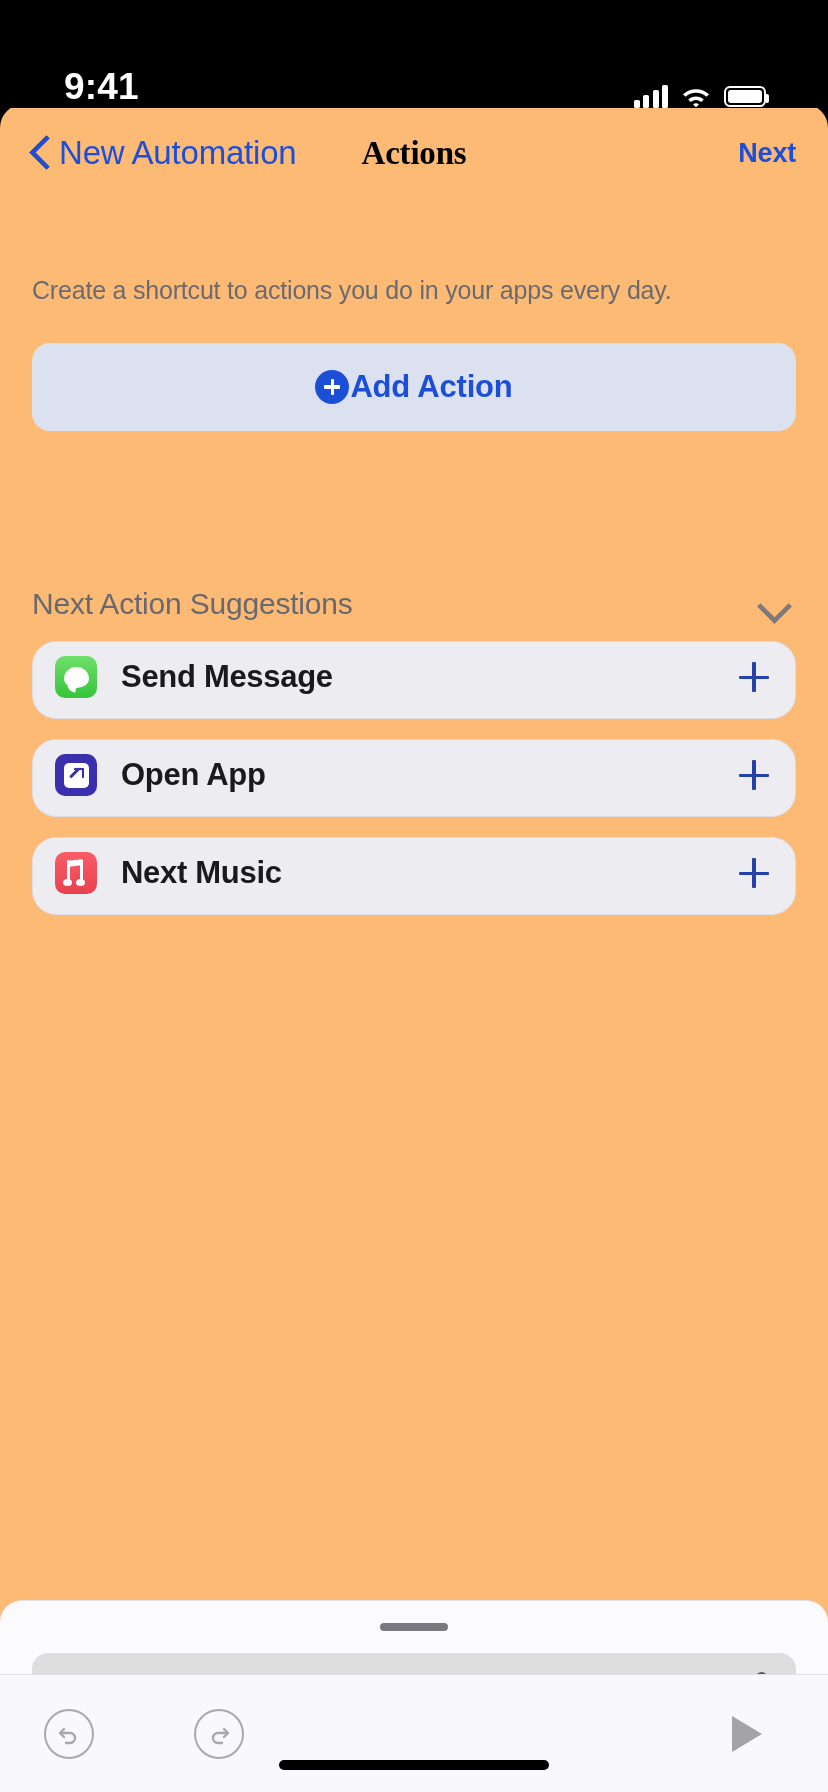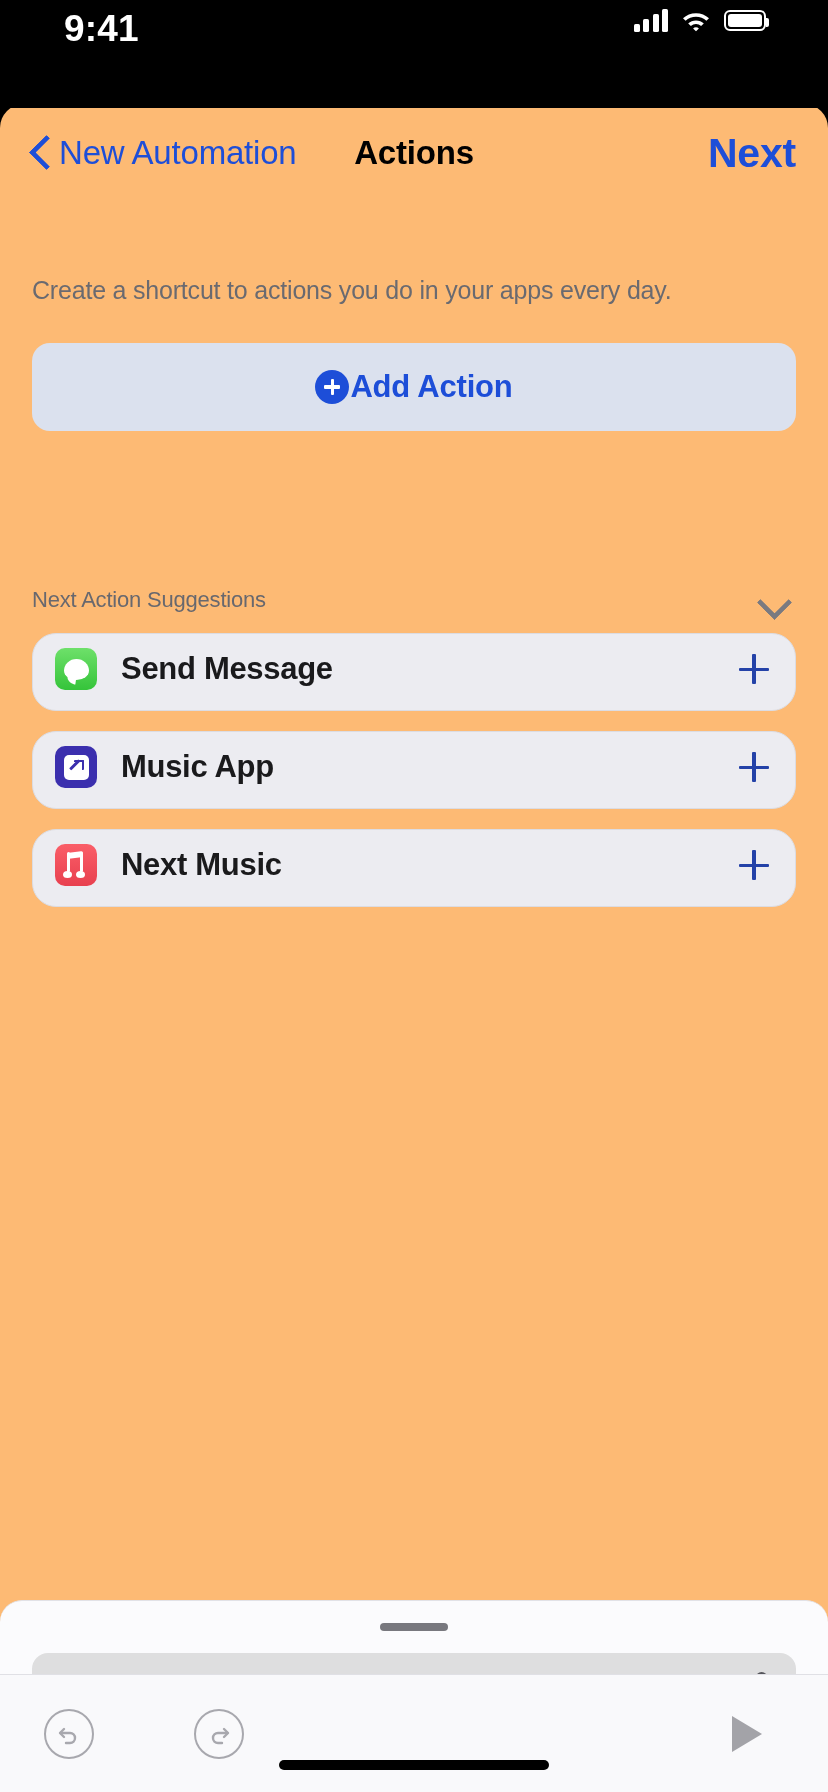--- a/index.html
+++ b/index.html
@@ -17,21 +17,21 @@
     width:828px; height:1792px;
     background:#000;
     overflow:hidden;
   }
 
   
   .status-bar {
     position:absolute; top:0; left:0;
     width:828px; height:108px;
     background:#000;
-    display:flex; align-items:flex-start;
+    display:flex; align-items:flex-end;
     justify-content:space-between;
     padding:0 62px 0 64px;
     z-index:40;
   }
   .status-time {
     color:#fff; font-size:37px; font-weight:600;
     letter-spacing:0.2px; margin-top:8px;
   }
   .status-right {
     display:flex; align-items:center; gap:13px; margin-top:8px;
@@ -98,24 +98,25 @@
     border-bottom:5.5px solid #1d4ed8;
     transform:rotate(45deg);
     border-radius:1px;
   }
   .nav-title {
     position:absolute; left:0; right:0;
     text-align:center;
     font-size:33px; font-weight:700; color:#000;
     pointer-events:none;
     letter-spacing:-0.2px;
+    font-family:Liberation Serif, serif;
   }
   .nav-next {
     margin-left:auto;
-    color:#1d4ed8; font-size:41px; font-weight:600;
+    color:#1d4ed8; font-size:27px; font-weight:600;
     cursor:pointer; letter-spacing:-0.2px;
   }
 
   
   .content { padding:0 32px; }
 
   .intro-text {
     margin-top:72px;
     font-size:25px; color:#6a6a70;
     letter-spacing:-0.2px;
@@ -145,21 +146,21 @@
   }
 
   
   .suggestions-header {
     margin-top:156px;
     display:flex; align-items:center; justify-content:space-between;
     padding-right:4px;
     cursor:pointer;
   }
   .suggestions-title {
-    font-size:22px; color:#68686e; letter-spacing:-0.2px;
+    font-size:30px; color:#68686e; letter-spacing:-0.2px;
   }
   .chev-down {
     width:34px; height:20px; position:relative;
   }
   .chev-down::before {
     content:""; position:absolute; left:4px; top:0px;
     width:20px; height:20px;
     border-right:5px solid #7a7a80;
     border-bottom:5px solid #7a7a80;
     transform:rotate(45deg);
@@ -411,21 +412,21 @@
           <span class="bubble"></span>
         </span>
         <span class="suggestion-label">Send Message</span>
         <span class="row-plus"></span>
       </div>
 
       <div class="suggestion-row">
         <span class="app-icon icon-openapp">
           <span class="arrow-box"></span>
         </span>
-        <span class="suggestion-label">Music App</span>
+        <span class="suggestion-label">Open App</span>
         <span class="row-plus"></span>
       </div>
 
       <div class="suggestion-row">
         <span class="app-icon icon-music">
           <span class="music-note">
             <span class="note-bar"></span>
             <span class="note-head1"></span>
             <span class="note-head2"></span>
           </span>

